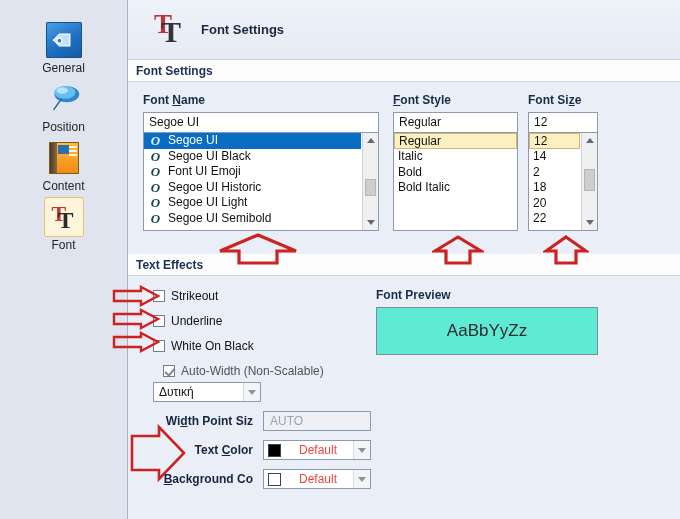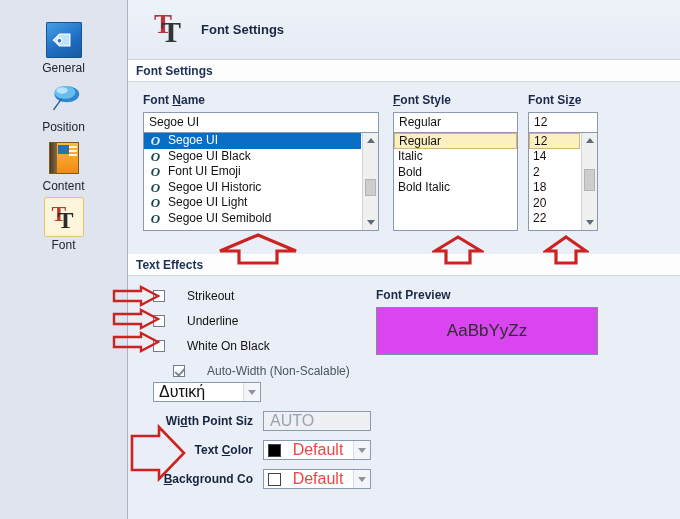--- a/index.html
+++ b/index.html
@@ -190,21 +190,21 @@
   }
   .tri-up { border-bottom:5px solid #606a78; }
   .tri-dn { border-top:5px solid #606a78; }
   .vs-thumb {
     position:absolute; left:2px; right:2px;
     background:#cdcdcd; border:1px solid #b5b5b5;
     cursor:pointer;
   }
 
   
-  .chk-row { display:flex; align-items:center; margin-bottom:11px;gap:16px; }
+  .chk-row { display:flex; align-items:center; margin-bottom:11px; }
   .chk {
     width:12px;height:12px; background:#fff;
     border:1px solid #6e7d91; margin-right:6px;
     position:relative; flex:0 0 12px;
   }
   .chk.checked:after {
     content:""; position:absolute; left:3px; top:0px;
     width:4px;height:8px; border:solid #7d8792;
     border-width:0 2px 2px 0; transform:rotate(42deg);
   }
@@ -215,41 +215,41 @@
   .form-row { display:flex; align-items:center; margin-bottom:9px; }
   .form-lbl {
     width:110px; text-align:right; padding-right:10px;
     font-size:12px; font-weight:bold; color:#16253f;
   }
   .combo {
     width:108px; height:20px;
     background:#fff; border:1px solid #8a9bb0;
     display:flex; align-items:center;
     position:relative;
-    font-size:16px; color:#111;
+    font-size:12px; color:#111;
   }
   .combo .val { padding-left:5px; flex:1; white-space:nowrap; overflow:hidden; }
   .combo .arrowbtn {
     width:17px; height:100%;
     display:flex;align-items:center;justify-content:center;
     border-left:1px solid #d7dde6;
     background:#f3f5f9;
   }
   .combo .arrowbtn .tri-dn { border-top-color:#8a93a0; }
   .combo.readonly { background:#eef0f3; }
   .combo.readonly .val { color:#9aa3af; padding-left:6px; }
   .swatch {
     width:13px;height:13px; margin-left:4px; margin-right:2px;
     border:1px solid #3c4450; flex:0 0 13px;
   }
   .combo .ctr { flex:1; text-align:center; color:#ef4444; }
 
   
   .preview-box {
-    background:#d946ef; border:1px solid #7f8c9c;
+    background:#5eead4; border:1px solid #7f8c9c;
     display:flex; align-items:center; justify-content:center;
     font-size:17px; color:#2d2d2d;
   }
 
   
   .ann { position:absolute; pointer-events:none; }
 </style>
 </head>
 <body>
 
@@ -433,21 +433,21 @@
           <span class="chk-lbl">Strikeout</span>
         </div>
         <div class="chk-row">
           <div class="chk"></div>
           <span class="chk-lbl">Underline</span>
         </div>
         <div class="chk-row">
           <div class="chk"></div>
           <span class="chk-lbl">White On Black</span>
         </div>
-        <div class="chk-row disabled" style="margin-left:20px;">
+        <div class="chk-row disabled" style="margin-left:10px;">
           <div class="chk checked"></div>
           <span class="chk-lbl">Auto-Width (Non-Scalable)</span>
         </div>
       </div>
 
       <div style="position:absolute; left:25px; top:300px;">
 
         <div class="form-row">
           <div class="combo">
             <span class="val">Δυτική</span>

